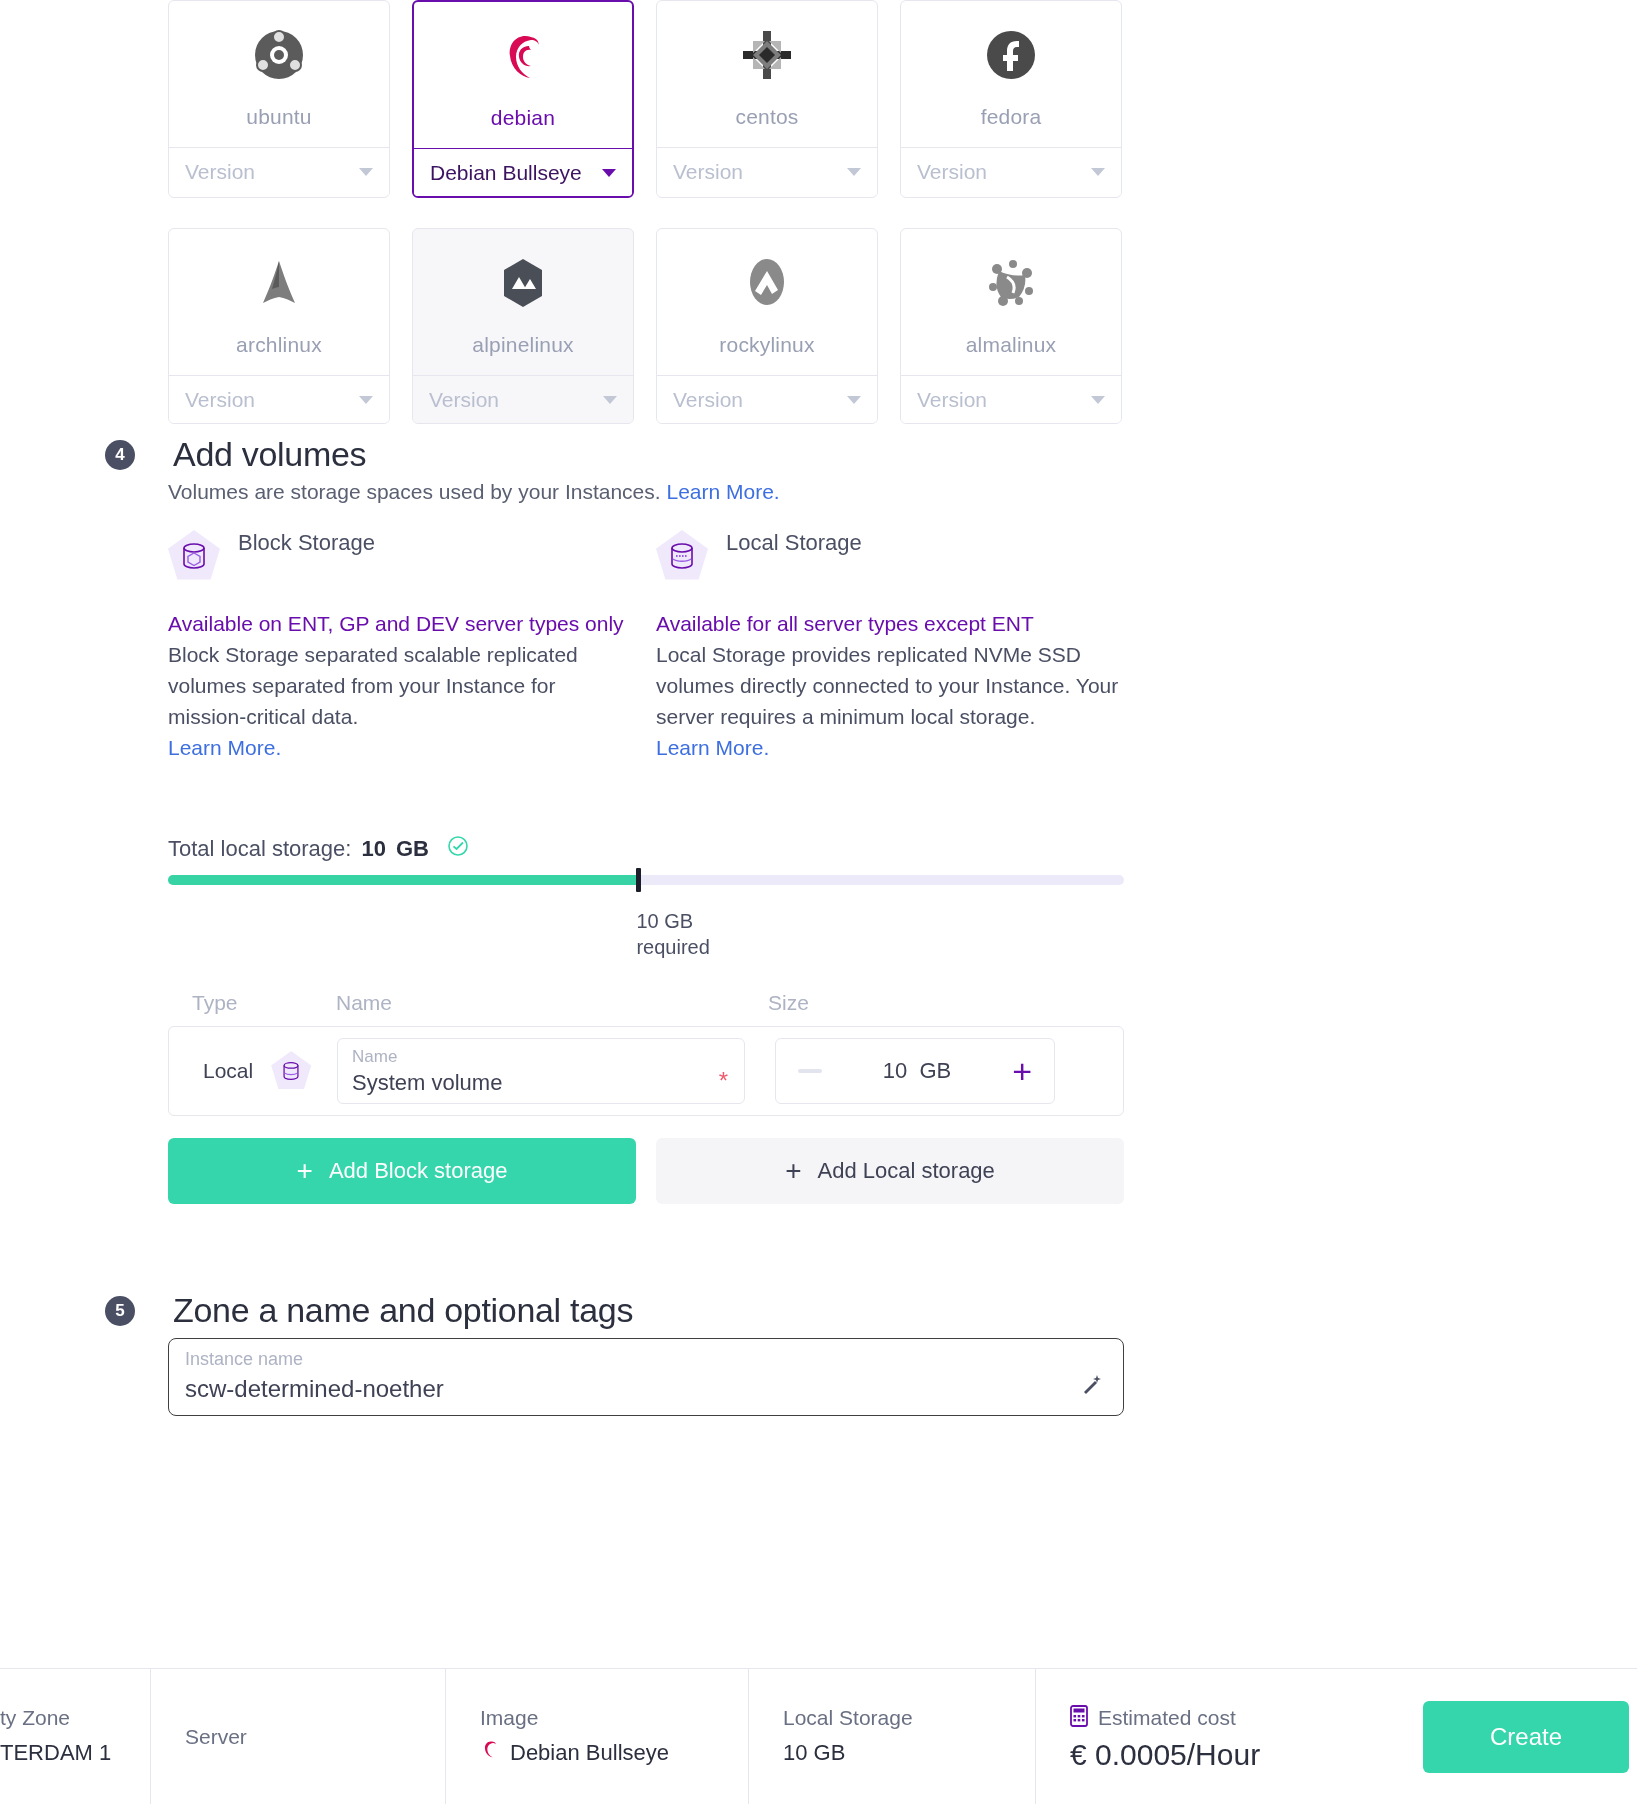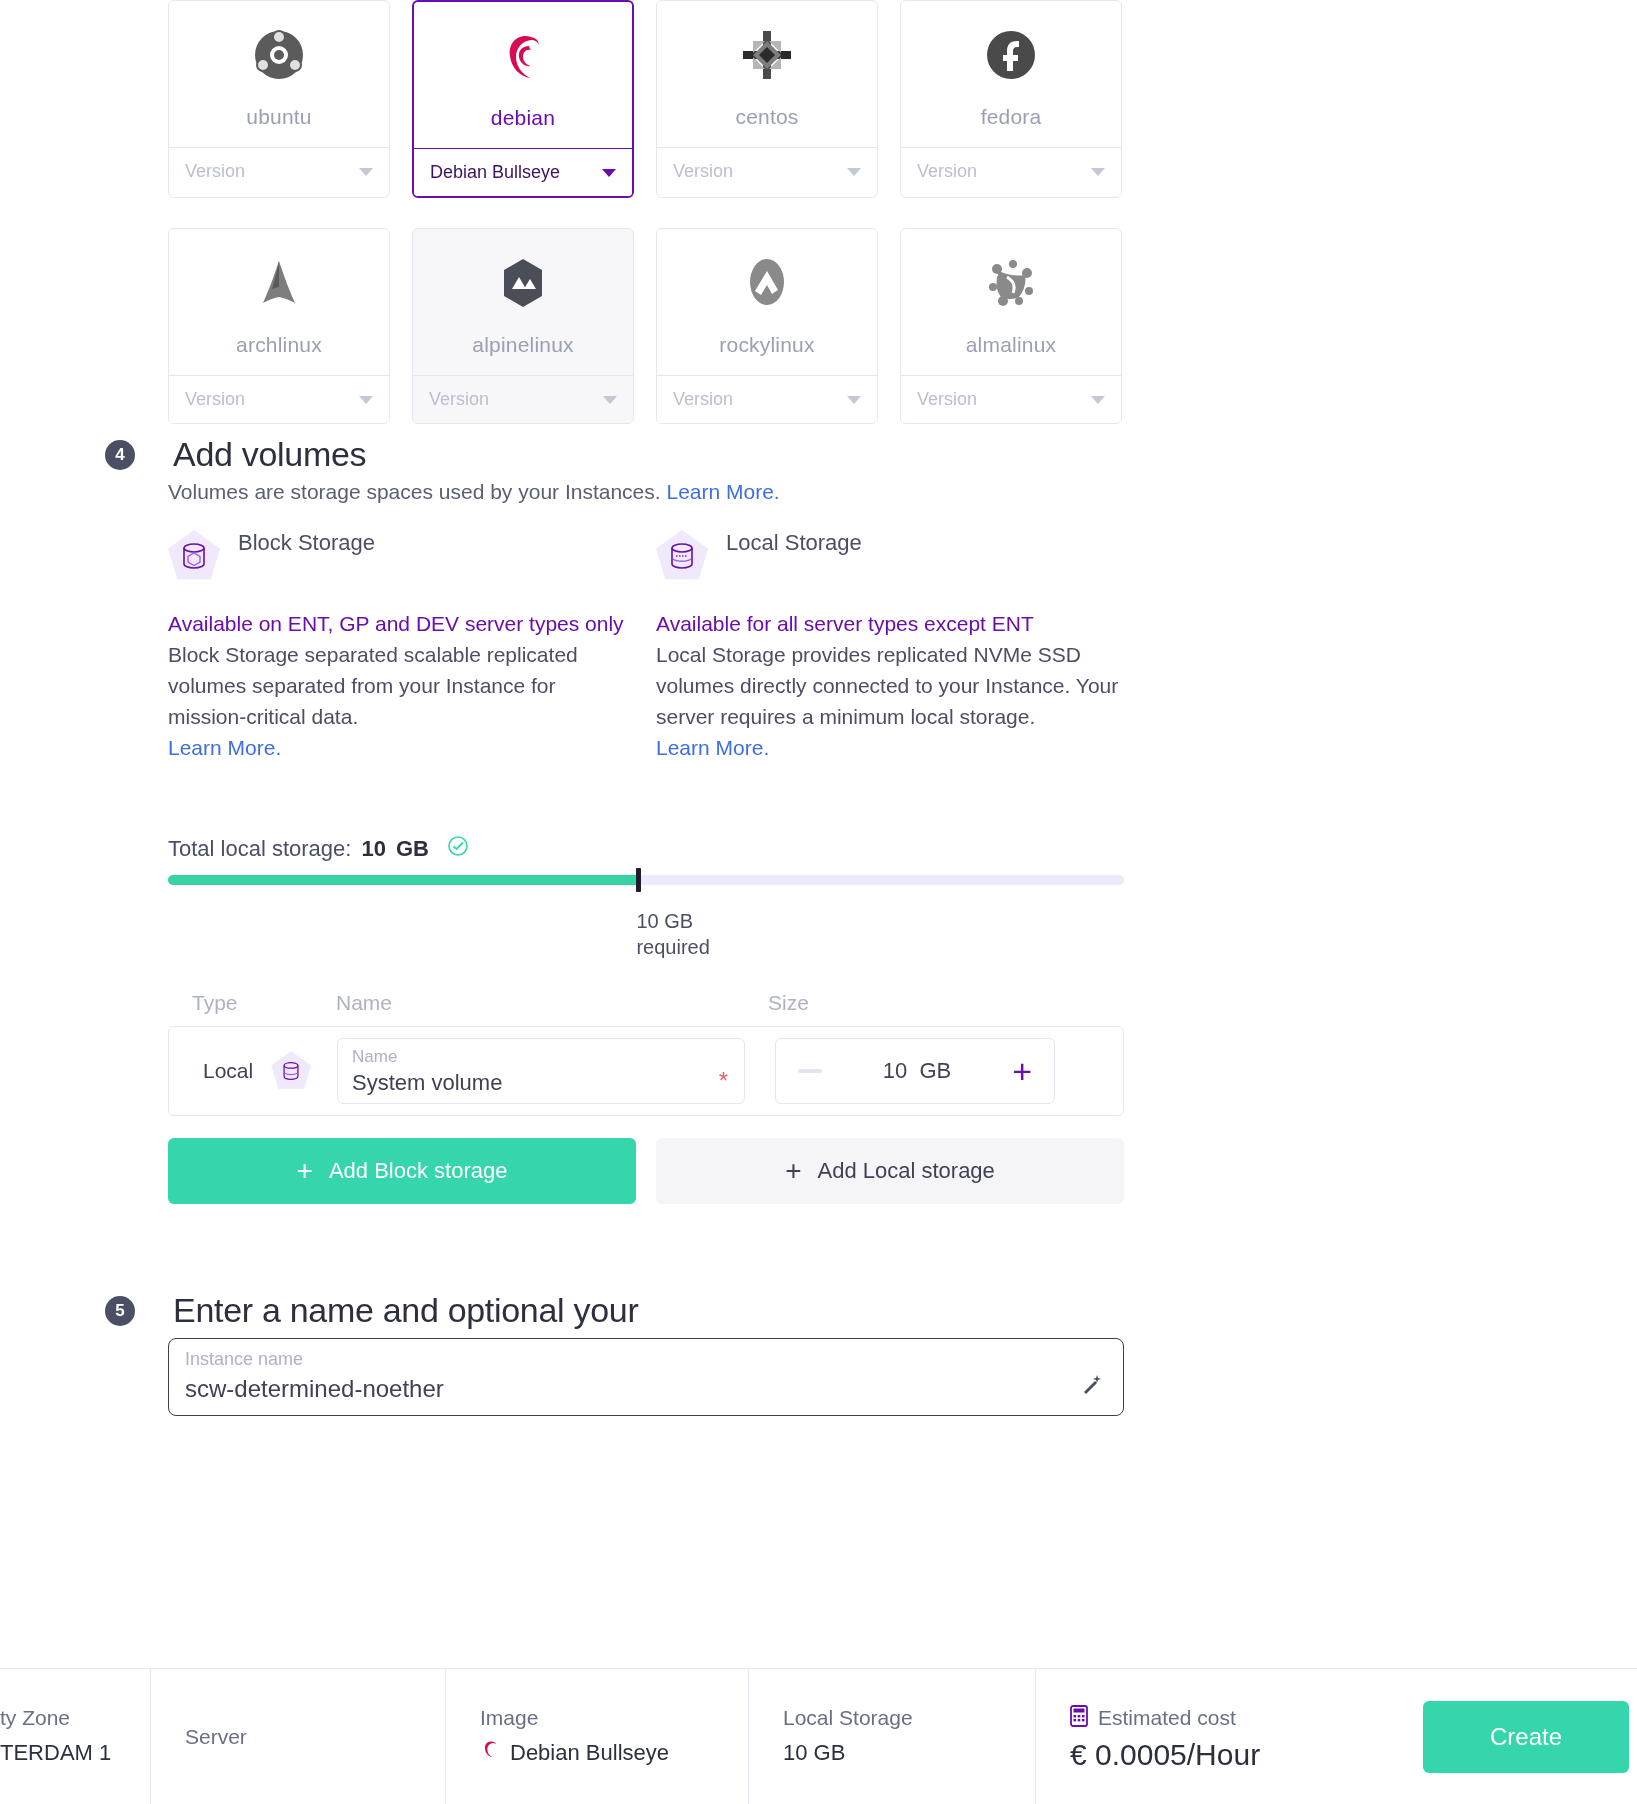--- a/index.html
+++ b/index.html
@@ -66,21 +66,21 @@
     letter-spacing: 0.2px;
   }
   .os-card.selected .os-name { color: #6a0dad; }
   .os-ver {
     border-top: 1px solid #e6e6ee;
     height: 47px;
     display: flex;
     align-items: center;
     justify-content: space-between;
     padding: 0 16px;
-    font-size: 18px;
+    font-size: 21px;
     color: #b9bfcf;
     background: #ffffff;
   }
   .os-card.dim .os-ver { background: #f7f7fa; }
   .os-card.selected .os-ver {
     border-top: 1px solid #6a0dad;
     color: #3c1361;
   }
   .chev {
     width: 0; height: 0;
@@ -612,21 +612,21 @@
     <span class="plus-glyph">+</span>
     <span>Add Block storage</span>
   </div>
   <div class="btn btn-ghost" style="position:absolute; left:656px; top:1138px; width:468px; height:66px;">
     <span class="plus-glyph">+</span>
     <span>Add Local storage</span>
   </div>
 
   <div class="section-head" style="left:105px; top:1291px;">
     <div class="step-badge">5</div>
-    <div class="section-title">Enter a name and optional your</div>
+    <div class="section-title">Zone a name and optional tags</div>
   </div>
 
   <div class="name-field" style="left:168px; top:1338px; width:956px; height:78px;">
     <span class="field-label">Instance name</span>
     <span class="field-value">scw-determined-noether</span>
     <span class="wand">
       <svg width="22" height="22" viewBox="0 0 22 22">
         <path d="M3 19 L14 8 L16 10 L5 21 Z" fill="#4a4f63"></path>
         <path d="M16 2 L17 5 L20 6 L17 7 L16 10 L15 7 L12 6 L15 5 Z" fill="#4a4f63"></path>
       </svg>

